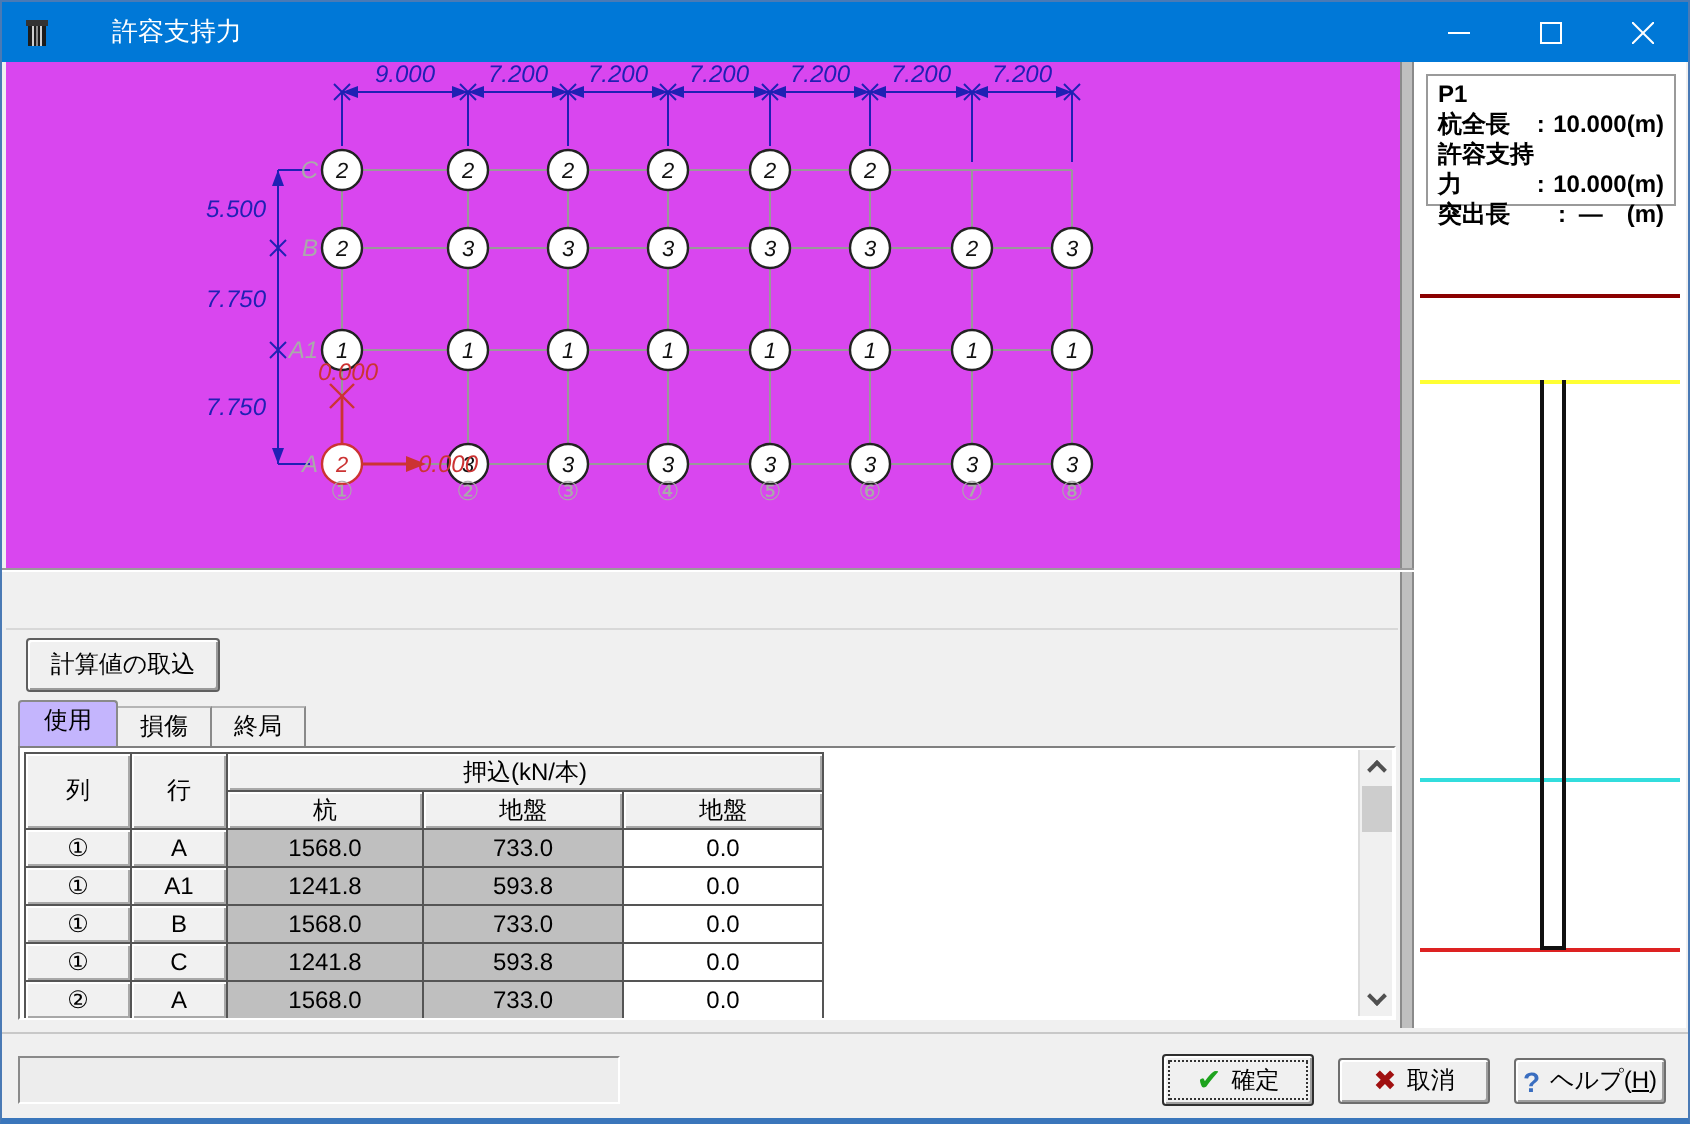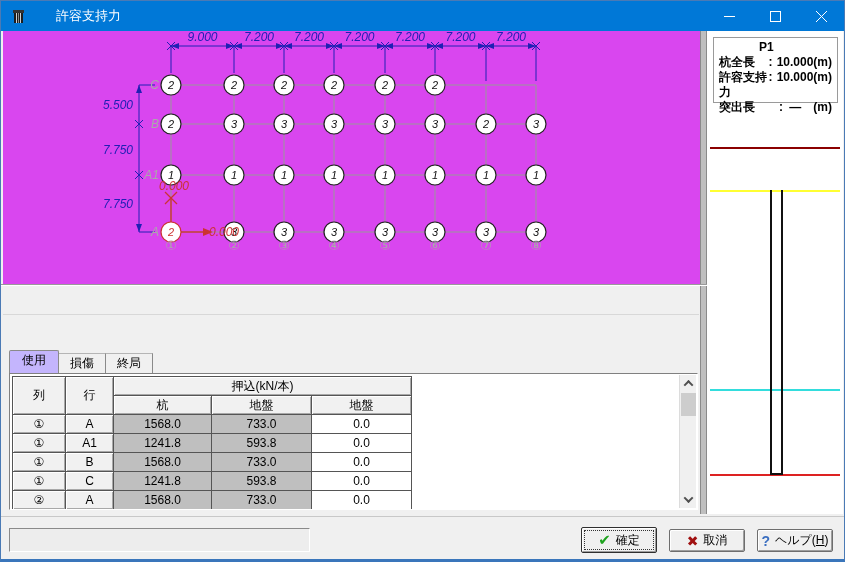--- a/index.html
+++ b/index.html
@@ -15,25 +15,25 @@
   .winbtns { position:absolute; right:0; top:0; height:30px; display:flex; }
   .winbtn { width:46px; height:30px; display:flex; align-items:center; justify-content:center; }
   
   .diagram { position:absolute; left:2px; top:30px; width:698px; height:253px; background:#d946ef;font-style:italic; }
   
   .rdivider { position:absolute; left:699px; top:30px; width:7px; height:483px; background:#bfbfbf; border-left:1px solid #8a8a8a; border-right:1px solid #8a8a8a; }
   .rpanel { position:absolute; left:706px; top:30px; width:136px; height:483px; background:#fff; }
   .rline { position:absolute; left:3px; width:130px; height:2px; }
   .pile { position:absolute; left:63px; top:159px; width:13px; height:285px; border-left:2px solid #111; border-right:2px solid #111; border-bottom:2px solid #111; }
   .infobox { position:absolute; left:6px; top:6px; width:125px; height:66px; background:#fff; border:1px solid #9a9a9a; padding:2px 5px; font-size:12px; font-weight:bold; color:#000; }
-  .inforow { display:flex; line-height:15px; }
+  .inforow { display:flex; line-height:15px;align-items:flex-end; }
   .inforow .lbl { width:60px; }
   .inforow .cl { width:10px; }
   .inforow .val { flex:1; text-align:right; }
-  .infotitle { line-height:15px;margin-left:40px; }
+  .infotitle { line-height:15px; }
   
   .section-top-edge { position:absolute; left:0; top:283px; width:706px; height:2px; border-top:1px solid #9a9a9a; background:#ffffff; }
   .pagetab { position:absolute; left:6px; top:289px; height:25px; padding:0 10px; background:#f0f0f0;
     border:1px solid #909090; border-bottom:none; border-radius:3px 3px 0 0; font-size:12px; line-height:23px; color:#000; }
   .pagetab-baseline { position:absolute; left:2px; top:313px; width:696px; height:1px; background:#d8d8d8; }
   .import-btn { position:absolute; left:12px; top:318px; width:97px; height:27px; background:#f0f0f0;
     border:1px solid #5f5f5f; border-radius:2px; box-shadow:inset 1px 1px 0 #ffffff, inset -1px -1px 0 #9a9a9a;
     font-size:12px; text-align:center; line-height:25px; }
   .tab2 { position:absolute; top:352px; height:28px; background:#f0f0f0; border-right:1px solid #8a8a8a; border-top:1px solid #b5b5b5; font-size:12px; text-align:center; line-height:19px; color:#000; }
   .tab2.active { top:349px; height:23px; background:#c4b5fd; border:1px solid #8a8a8a; border-bottom:none; border-radius:2px 2px 0 0; font-weight:normal; }
@@ -278,20 +278,21 @@
       <div class="inforow">
         <span class="lbl">突出長</span>
         <span class="cl">:</span>
         <span class="val">―　(m)</span>
       </div>
     </div>
   </div>
 
   <div class="section-top-edge"></div>
   <div class="pagetab-baseline"></div>
+  <div class="import-btn">計算値の取込</div>
 
   <div class="tab2 active" style="left:8px; width:50px;">使用</div>
   <div class="tab2" style="left:58px; width:47px;">損傷</div>
   <div class="tab2" style="left:105px; width:47px;">終局</div>
 
   <div class="tablepanel">
     <table class="grid">
       <colgroup>
         <col class="c-col">
           <col class="c-row">

